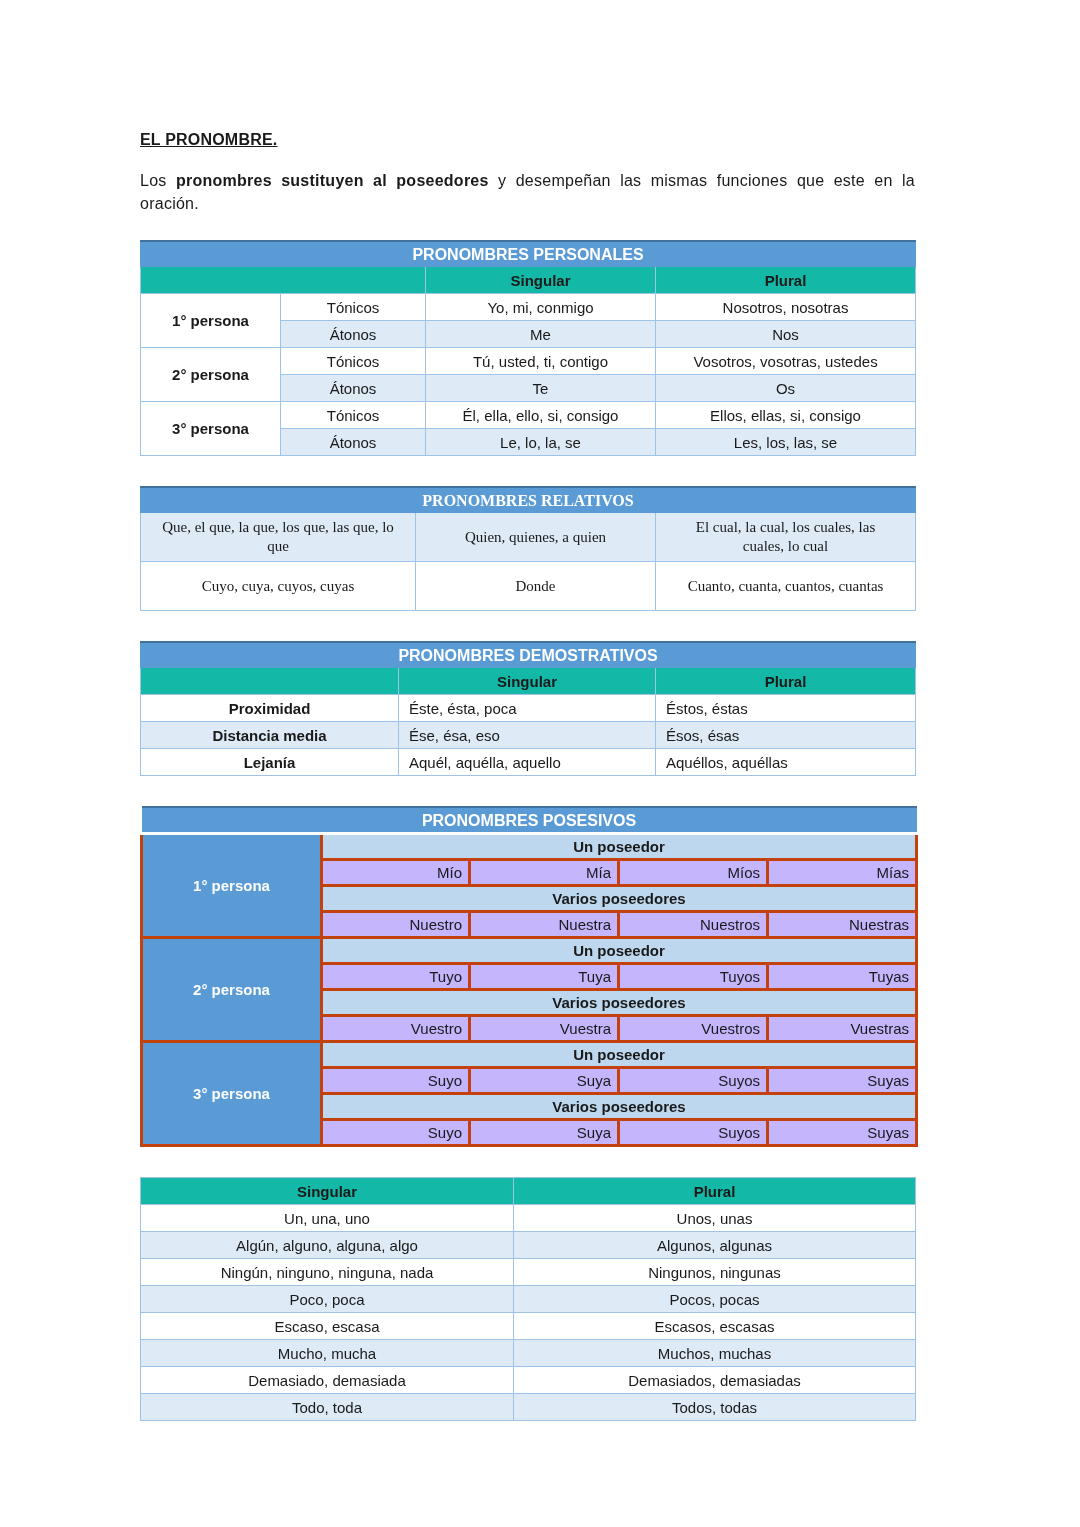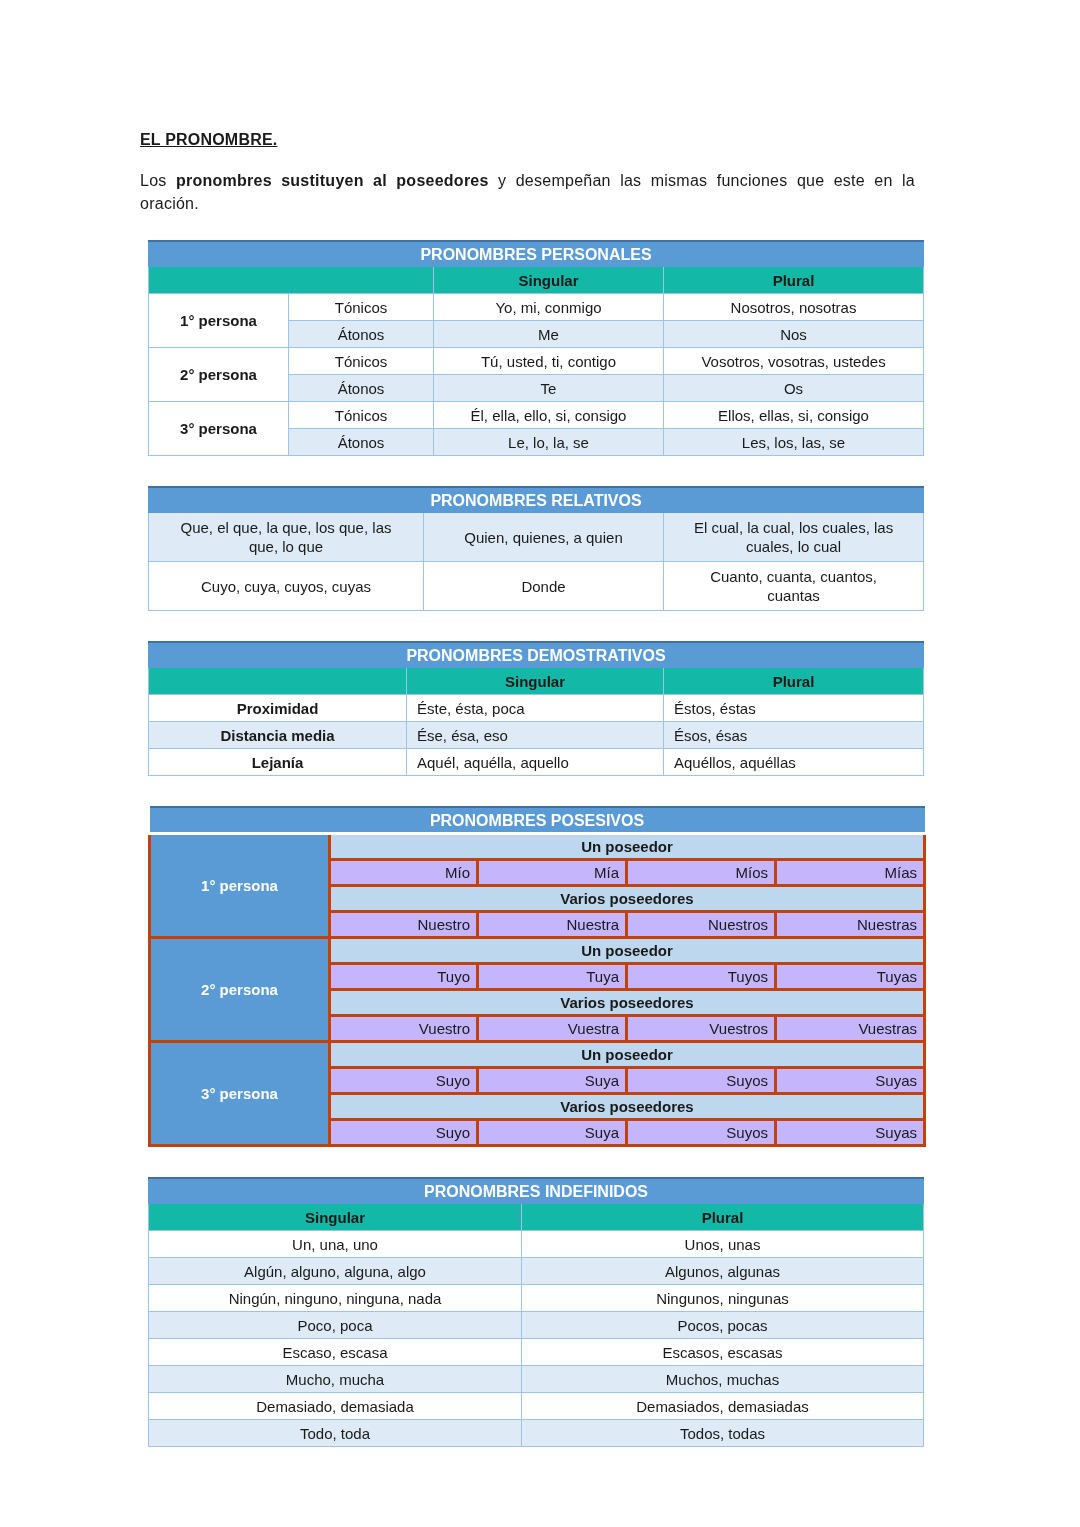--- a/index.html
+++ b/index.html
@@ -35,21 +35,21 @@
     text-align: justify;
     letter-spacing: 0.25px;
     word-spacing: 1px;
     margin: 0 0 25px 0;
   }
   table.tbl {
     border-collapse: collapse;
     table-layout: fixed;
     width: 775px;
     font-size: 15px;
-    margin: 0 0 30px 8px;
+    margin: 0 0 30px 0;
   }
   .tbl td {
     border: 1px solid #9DC3E6;
     text-align: center;
     padding: 2px 6px;
     height: 22px;
     line-height: 19px;
     overflow: hidden;
   }
   .tbl tr.bar td {
@@ -69,21 +69,21 @@
   .tbl tr.r-white td { background: #ffffff; }
   .tbl td.persona {
     font-weight: bold;
     background: #ffffff;
   }
   .tbl td.dleft {
     text-align: left;
     padding-left: 10px;
   }
   
-  table.rel td { padding: 2px 18px; height: 44px; }
+  table.rel td { padding: 2px 18px; height: 44px; font-family: Liberation Serif, serif; }
   table.rel tr.bar td { padding: 2px 6px; height: 20px; }
   
   table.pos td {
     border: 3px solid #c2410c;
     height: 19px;
   }
   table.pos tr.bar td {
     border: 0;
     border-top: 2px solid #41719C;
     border-bottom: 3px solid #ffffff;
@@ -294,23 +294,20 @@
         </tr>
       </tbody>
     </table>
 
     <table class="tbl">
       <colgroup>
           <col style="width:373px">
           <col style="width:402px">
         </colgroup>
       <tbody>
-        <tr class="bar">
-          <td colspan="2">PRONOMBRES INDEFINIDOS</td>
-        </tr>
         <tr>
           <td class="hd">Singular</td>
           <td class="hd">Plural</td>
         </tr>
         <tr class="r-white">
           <td>Un, una, uno</td>
           <td>Unos, unas</td>
         </tr>
         <tr class="r-blue">
           <td>Algún, alguno, alguna, algo</td>

